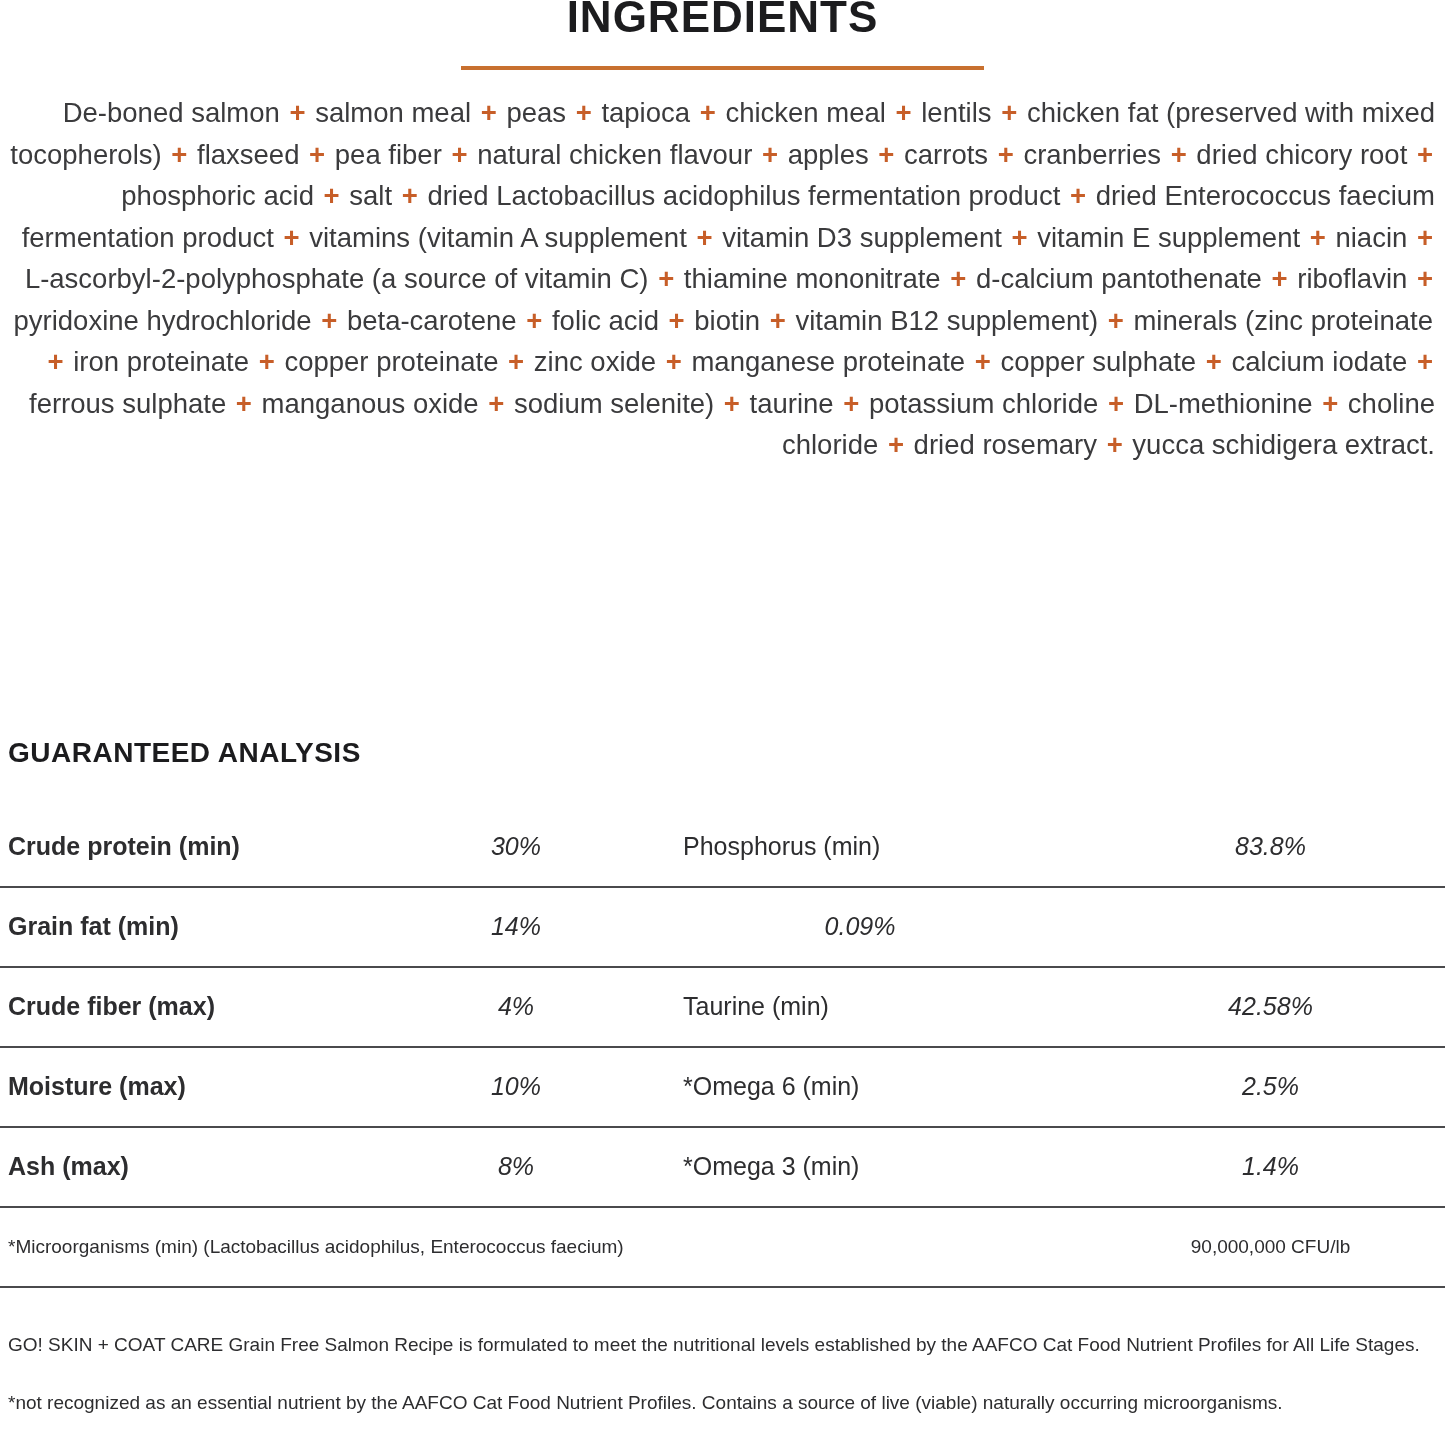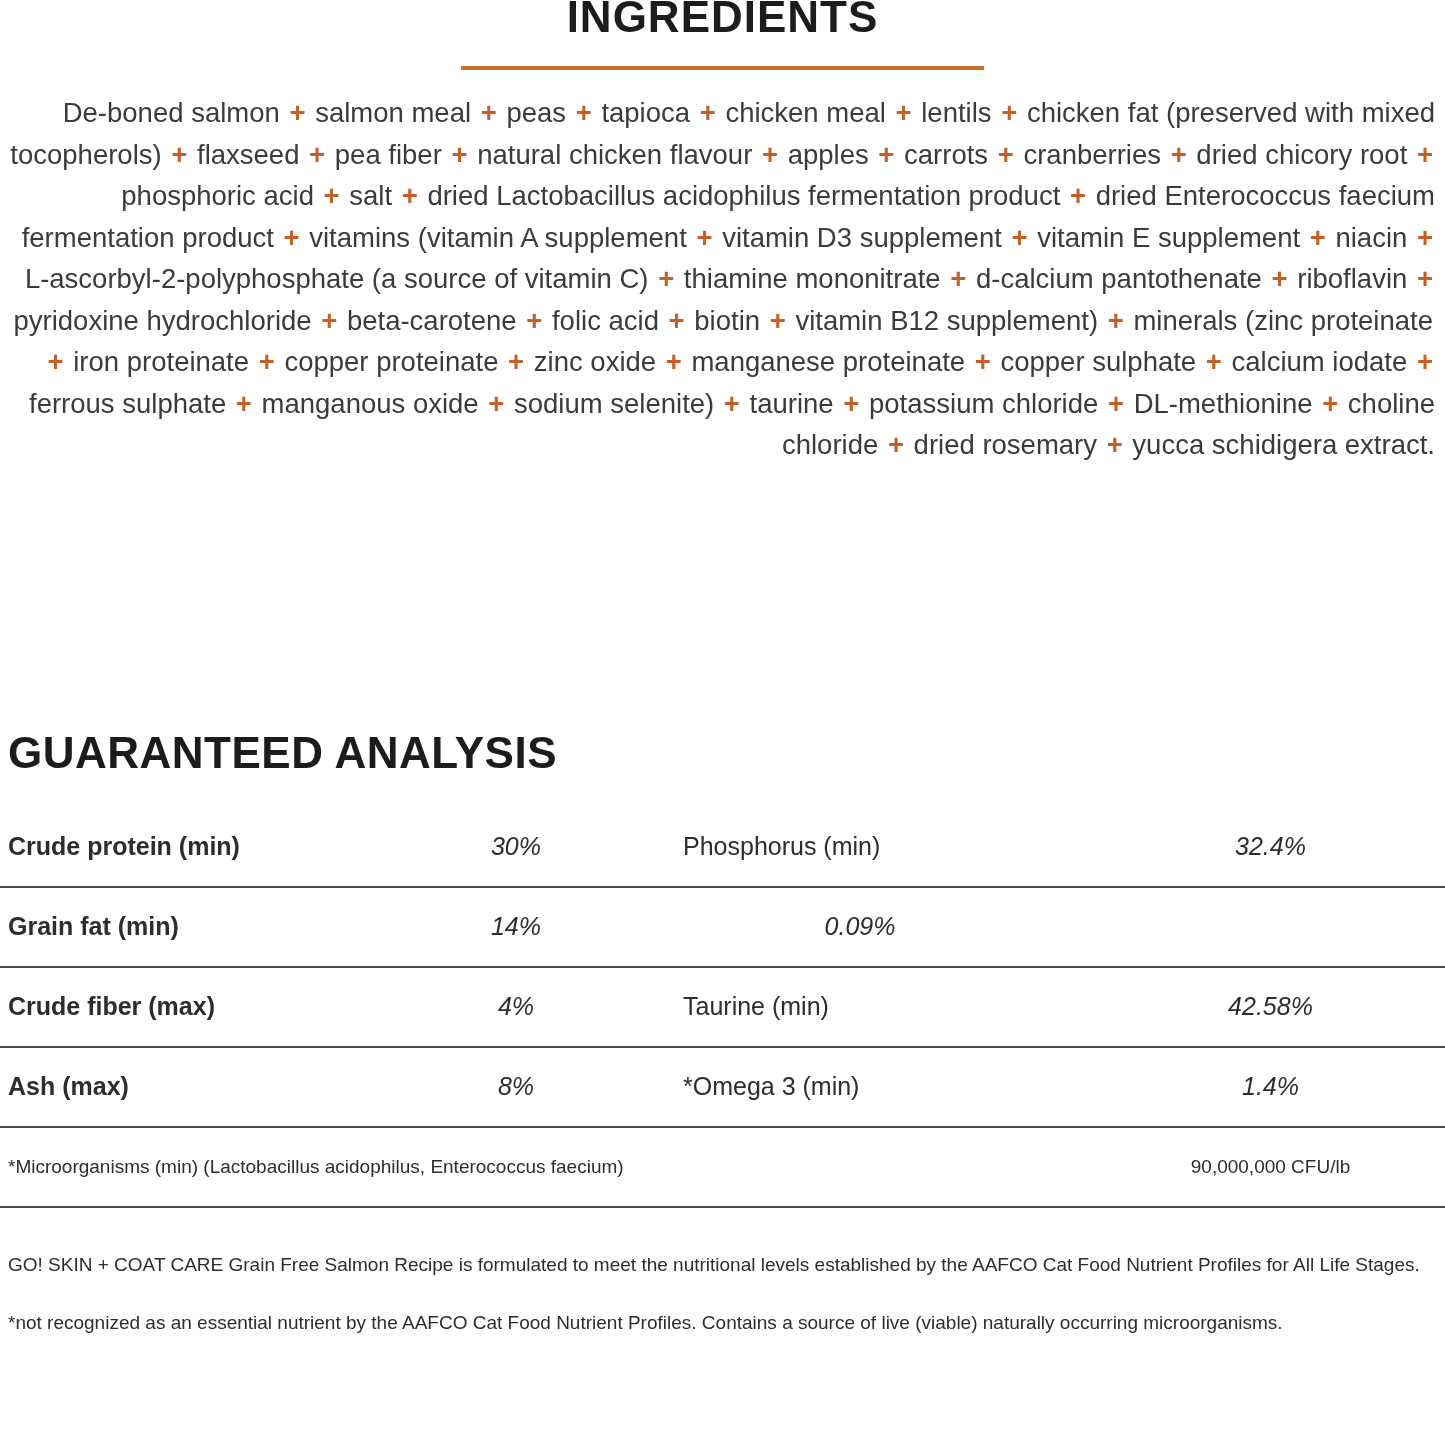--- a/index.html
+++ b/index.html
@@ -46,21 +46,21 @@
   }
   .ingredients .plus{
     color:var(--accent-plus);
     font-weight:700;
     padding:0 2px;
   }
 
   
   .ga-title{
     margin:268px 8px 0 8px;
-    font-size:44px;
+    font-size:28px;
     line-height:38px;
     font-weight:800;
     letter-spacing:0.5px;
     color:var(--ink-heading);
   }
   .ga-table{margin-top:36px;}
   .ga-row{
     display:grid;
     grid-template-columns:408px 216px 472px 1fr;
     align-items:center;
@@ -104,32 +104,38 @@
 
   <p class="ingredients"><span>De-boned salmon</span><span class="plus"> + </span><span>salmon meal</span><span class="plus"> + </span><span>peas</span><span class="plus"> + </span><span>tapioca</span><span class="plus"> + </span><span>chicken meal</span><span class="plus"> + </span><span>lentils</span><span class="plus"> + </span><span>chicken fat (preserved with mixed tocopherols)</span><span class="plus"> + </span><span>flaxseed</span><span class="plus"> + </span><span>pea fiber</span><span class="plus"> + </span><span>natural chicken flavour</span><span class="plus"> + </span><span>apples</span><span class="plus"> + </span><span>carrots</span><span class="plus"> + </span><span>cranberries</span><span class="plus"> + </span><span>dried chicory root</span><span class="plus"> + </span><span>phosphoric acid</span><span class="plus"> + </span><span>salt</span><span class="plus"> + </span><span>dried Lactobacillus acidophilus fermentation product</span><span class="plus"> + </span><span>dried Enterococcus faecium fermentation product</span><span class="plus"> + </span><span>vitamins (vitamin A supplement</span><span class="plus"> + </span><span>vitamin D3 supplement</span><span class="plus"> + </span><span>vitamin E supplement</span><span class="plus"> + </span><span>niacin</span><span class="plus"> + </span><span>L-ascorbyl-2-polyphosphate (a source of vitamin C)</span><span class="plus"> + </span><span>thiamine mononitrate</span><span class="plus"> + </span><span>d-calcium pantothenate</span><span class="plus"> + </span><span>riboflavin</span><span class="plus"> + </span><span>pyridoxine hydrochloride</span><span class="plus"> + </span><span>beta-carotene</span><span class="plus"> + </span><span>folic acid</span><span class="plus"> + </span><span>biotin</span><span class="plus"> + </span><span>vitamin B12 supplement)</span><span class="plus"> + </span><span>minerals (zinc proteinate</span><span class="plus"> + </span><span>iron proteinate</span><span class="plus"> + </span><span>copper proteinate</span><span class="plus"> + </span><span>zinc oxide</span><span class="plus"> + </span><span>manganese proteinate</span><span class="plus"> + </span><span>copper sulphate</span><span class="plus"> + </span><span>calcium iodate</span><span class="plus"> + </span><span>ferrous sulphate</span><span class="plus"> + </span><span>manganous oxide</span><span class="plus"> + </span><span>sodium selenite)</span><span class="plus"> + </span><span>taurine</span><span class="plus"> + </span><span>potassium chloride</span><span class="plus"> + </span><span>DL-methionine</span><span class="plus"> + </span><span>choline chloride</span><span class="plus"> + </span><span>dried rosemary</span><span class="plus"> + </span><span>yucca schidigera extract.</span></p>
 
   <h2 class="ga-title">GUARANTEED ANALYSIS</h2>
 
   <div class="ga-table">
       <div class="ga-row">
         <span class="lbl-left">Crude protein (min)</span>
         <span class="val">30%</span>
         <span class="lbl-right">Phosphorus (min)</span>
-        <span class="val">32.4%</span>
+        <span class="val">83.8%</span>
       </div>
       <div class="ga-row">
         <span class="lbl-left">Grain fat (min)</span>
         <span class="val">14%</span>
         <span class="val">0.09%</span>
       </div>
       <div class="ga-row">
         <span class="lbl-left">Crude fiber (max)</span>
         <span class="val">4%</span>
         <span class="lbl-right">Taurine (min)</span>
         <span class="val">42.58%</span>
+      </div>
+      <div class="ga-row">
+        <span class="lbl-left">Moisture (max)</span>
+        <span class="val">10%</span>
+        <span class="lbl-right">*Omega 6 (min)</span>
+        <span class="val">2.5%</span>
       </div>
       <div class="ga-row">
         <span class="lbl-left">Ash (max)</span>
         <span class="val">8%</span>
         <span class="lbl-right">*Omega 3 (min)</span>
         <span class="val">1.4%</span>
       </div>
     </div>
 
   <div class="ga-fullrow">

